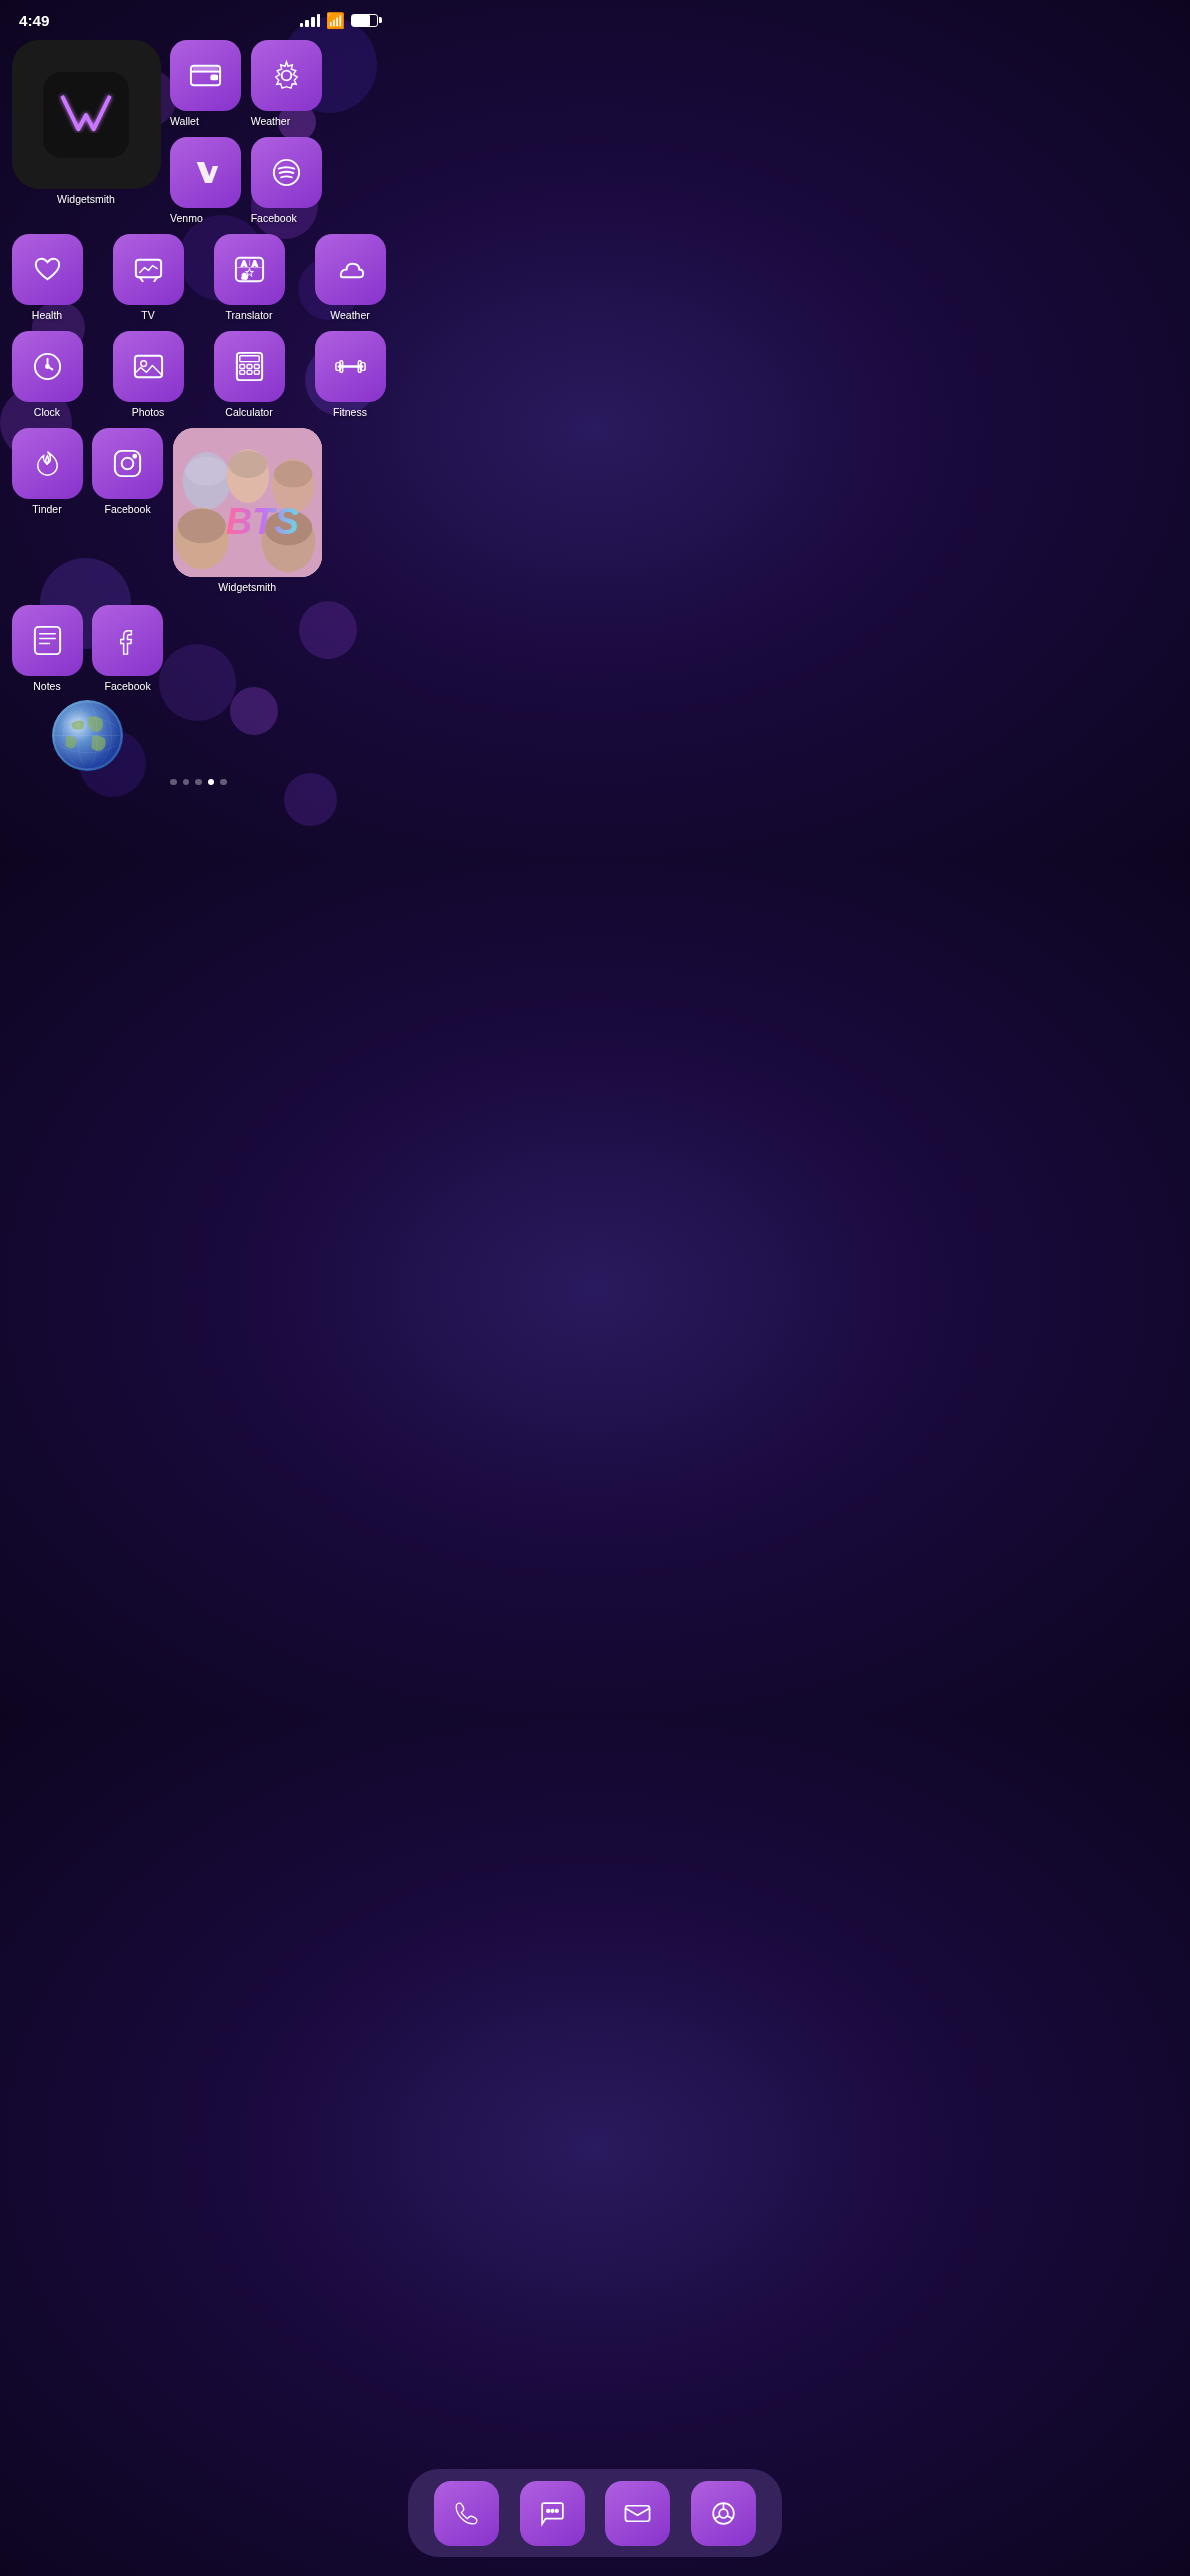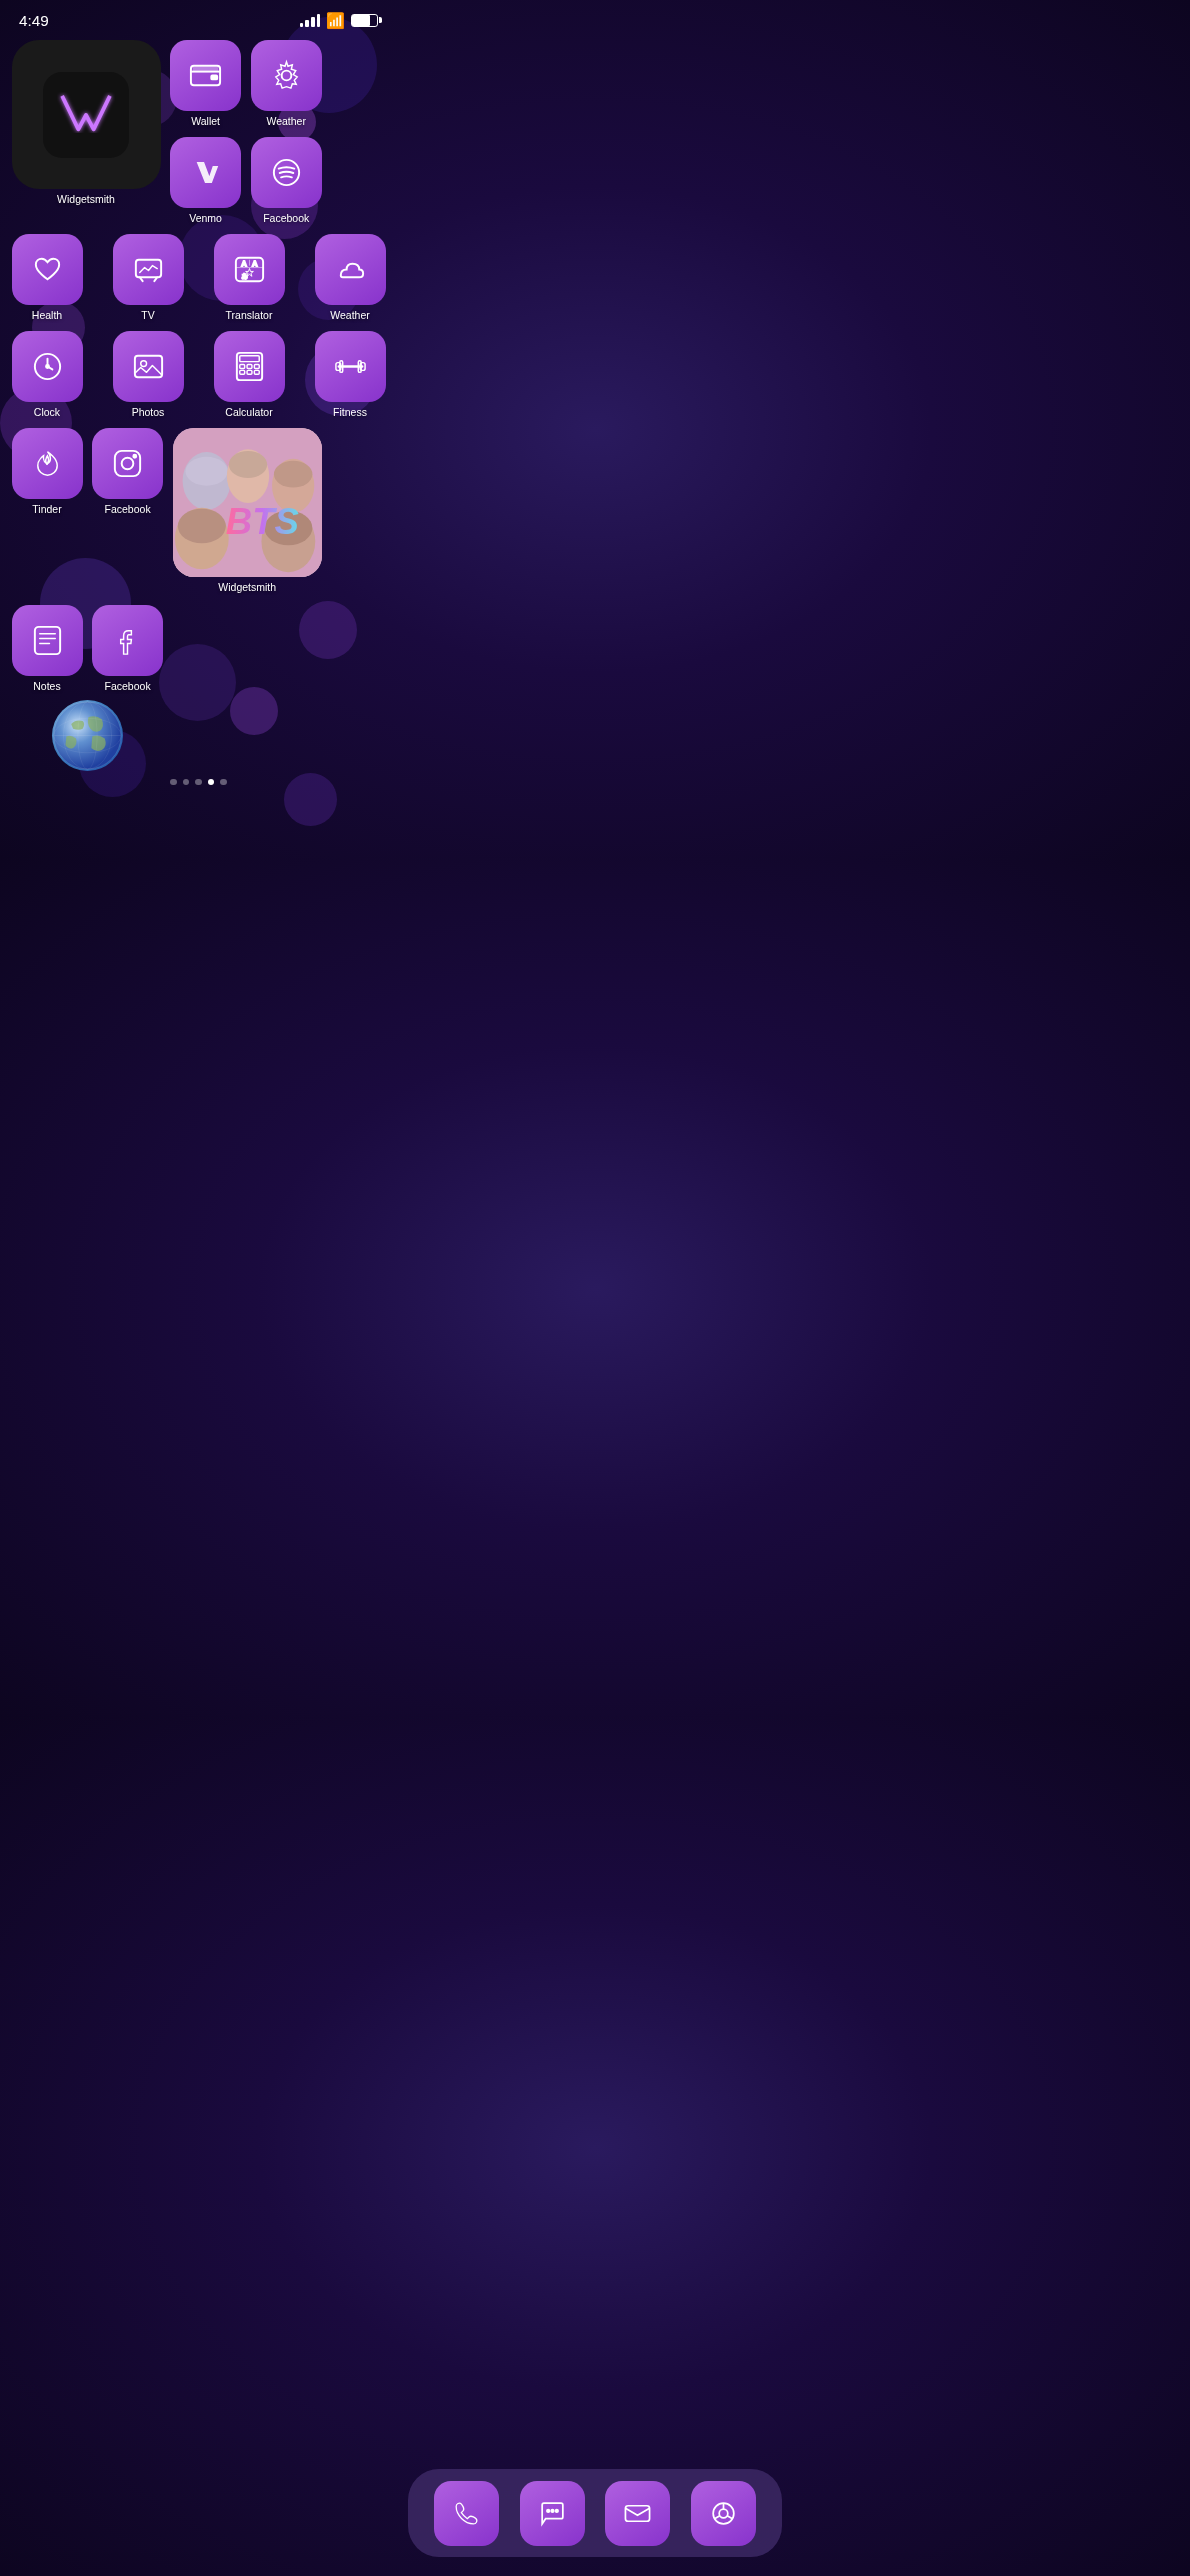--- a/index.html
+++ b/index.html
@@ -30,21 +30,21 @@
 
     .status-bar {
       position: relative;
       z-index: 10;
       display: flex;
       justify-content: space-between;
       align-items: center;
       padding: 11.5px 19px 5.8px;
       color: white;
       font-size: 15.3px;
-      font-weight: 400;
+      font-weight: 700;
     }
 
     .status-right {
       display: flex;
       align-items: center;
       gap: 5.8px;
     }
 
     .signal-bars {
       display: flex;
@@ -150,21 +150,21 @@
       text-align: center;
       margin-top: 3.8px;
       text-shadow: 0 1px 2.9px rgba(0,0,0,0.5);
       line-height: 1.2;
     }
 
     
     .icon-wrap {
       display: flex;
       flex-direction: column;
-      align-items: center;
+      align-items: flex-start;
     }
 
     
     .app-row {
       display: flex;
       justify-content: space-between;
       margin-bottom: 9.6px;
     }
 
     .app-cell {

